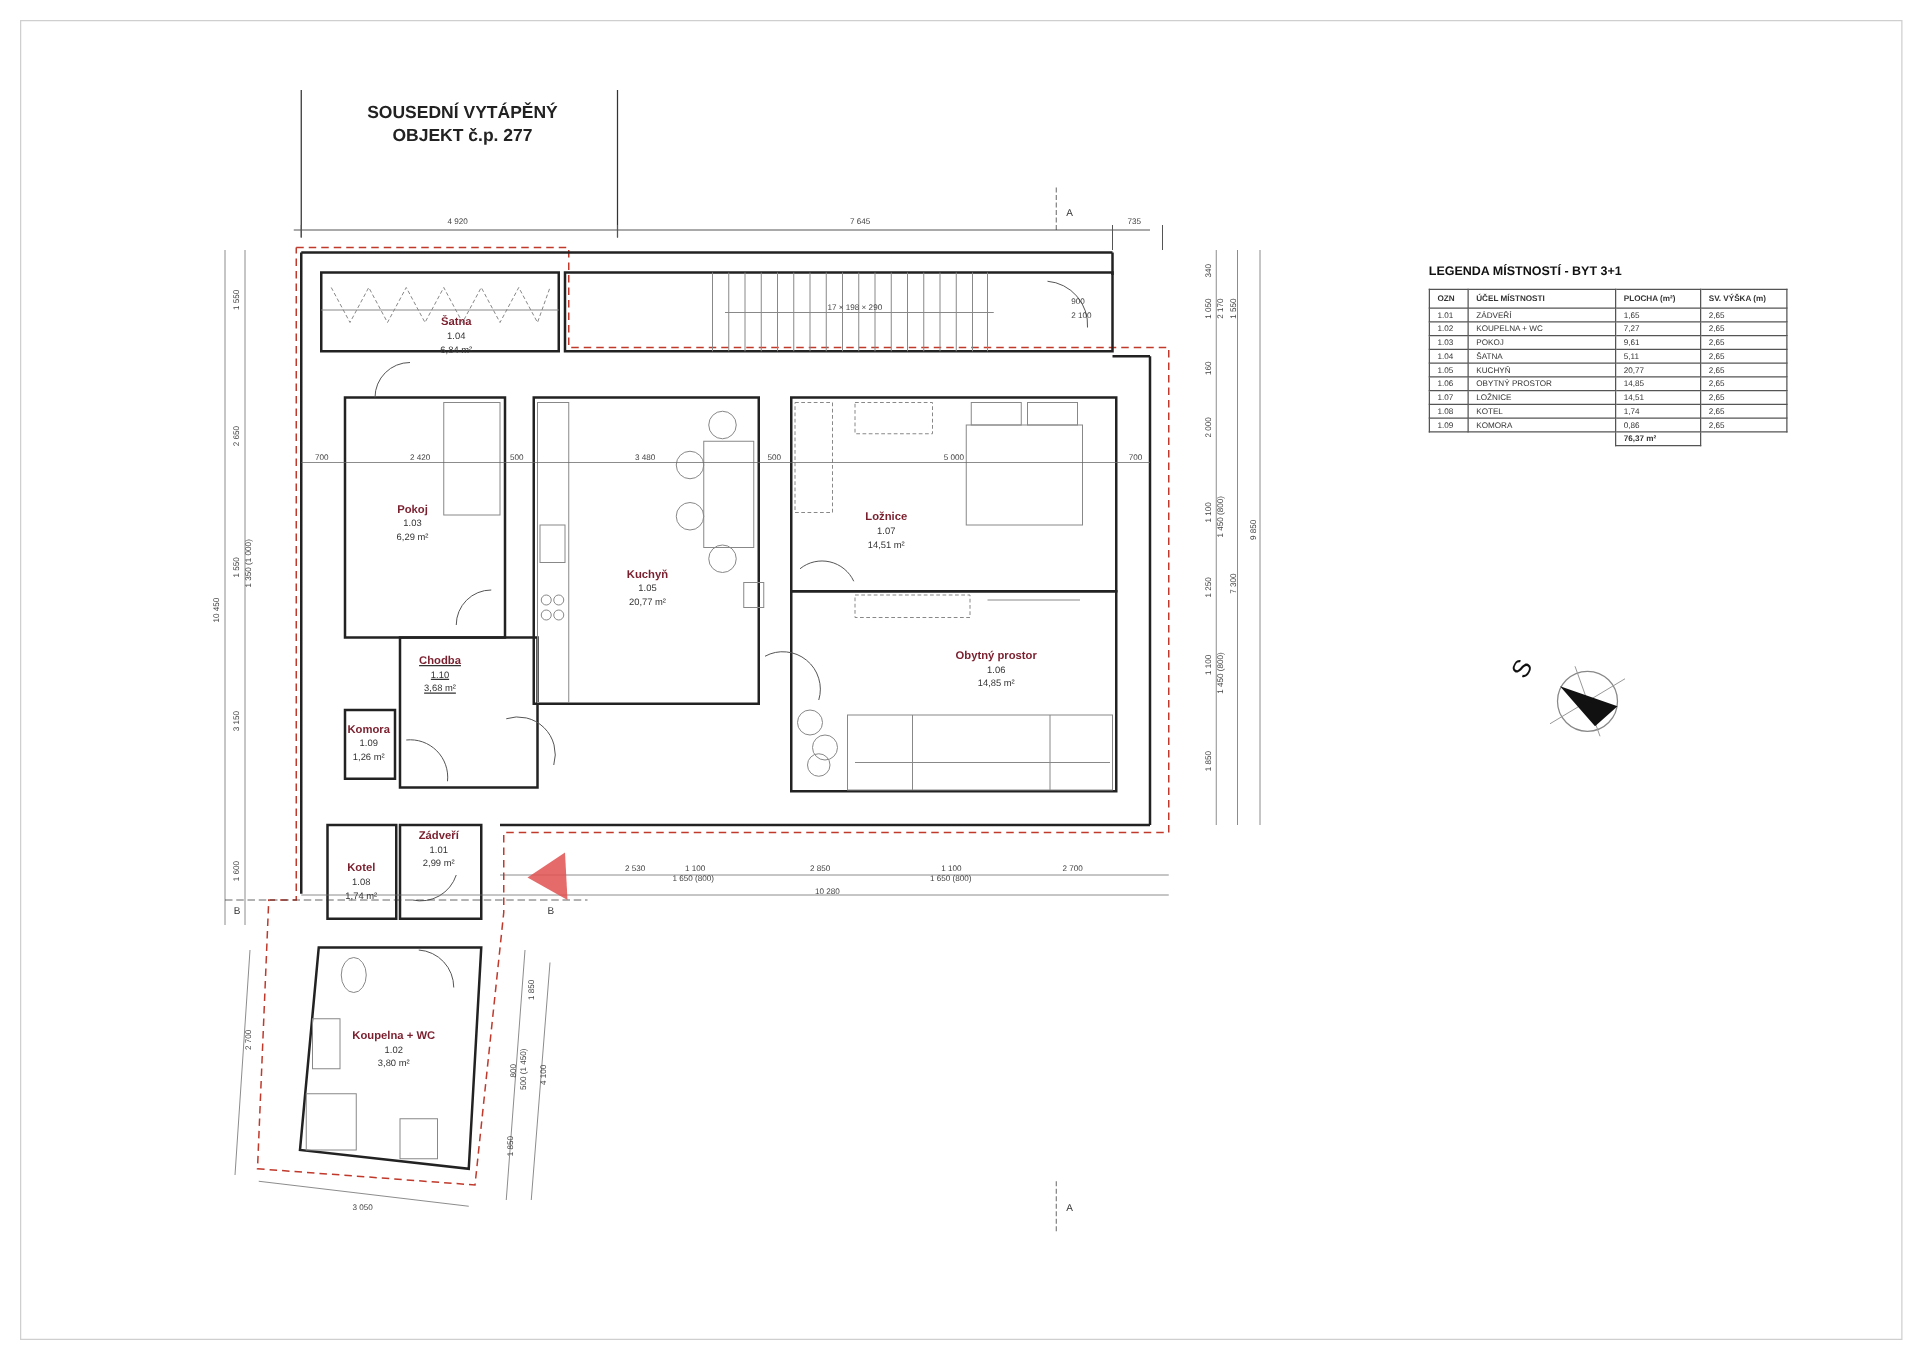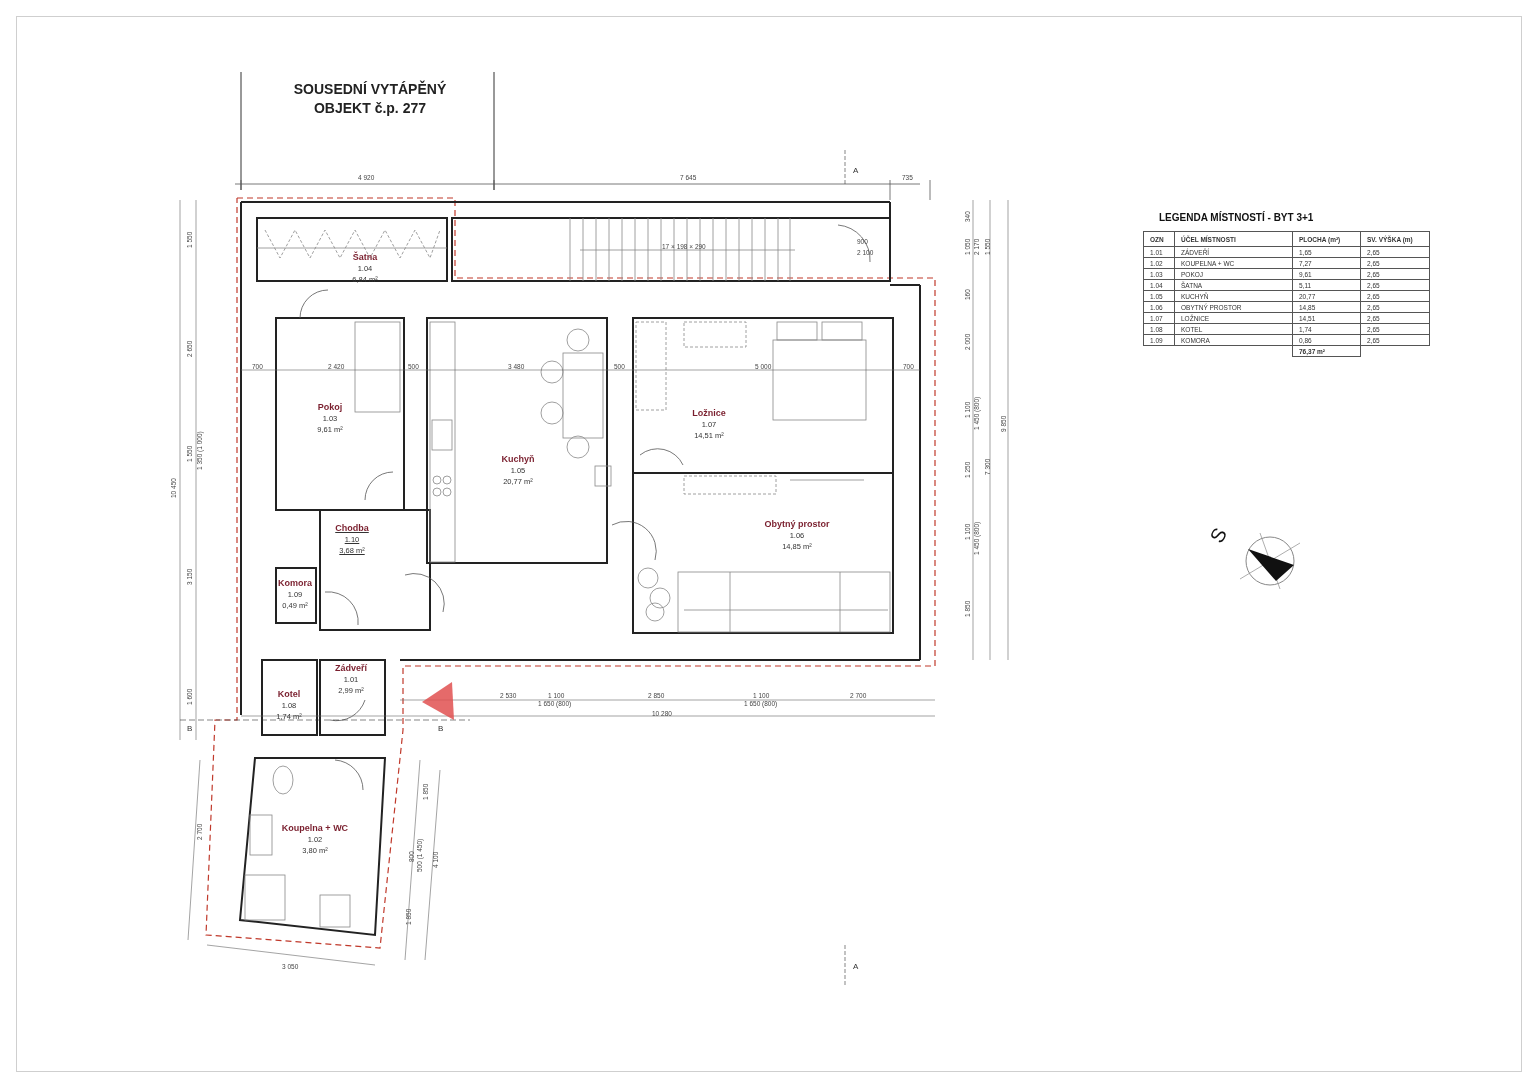--- a/index.html
+++ b/index.html
@@ -5,21 +5,21 @@
   html,body{margin:0;padding:0;background:#fff;}
   body{width:1536px;height:1086px;position:relative;overflow:hidden;font-family:"Liberation Sans",sans-serif;}
   .sheet{position:absolute;left:16px;top:16px;width:1506px;height:1056px;border:1px solid #cfcfcf;box-sizing:border-box;}
   svg{position:absolute;left:0;top:0;}
   .neighbor-title{position:absolute;left:270px;top:80px;width:200px;text-align:center;font-weight:bold;font-size:14px;line-height:19px;color:#222;}
   .room-label{position:absolute;text-align:center;font-size:7.5px;color:#333;line-height:11px;transform:translateX(-50%);white-space:nowrap;}
   .room-label .rn{font-weight:bold;font-size:9px;color:#7a1f2e;}
   .dim{position:absolute;font-size:6.5px;color:#444;white-space:nowrap;}
   .dimv{position:absolute;font-size:6.5px;color:#444;white-space:nowrap;transform:rotate(-90deg);transform-origin:left top;}
   .legend{position:absolute;left:1143px;top:212px;}
-  .legend-title{font-weight:bold;font-size:10px;color:#111;margin-left:16px;margin-bottom:8px;}
+  .legend-title{font-weight:bold;font-size:10px;color:#111;margin-left:0;margin-bottom:8px;}
   table.lt{border-collapse:collapse;font-size:6.5px;color:#333;}
   table.lt td,table.lt th{border:1px solid #555;padding:1px 6px;text-align:left;height:8px;}
   table.lt th{font-weight:bold;height:12px;}
   .c1{width:18px}.c2{width:105px}.c3{width:55px}.c4{width:56px}
   .total-cell{border:1px solid #555;border-top:none;font-weight:bold;}
   .compass-s{position:absolute;left:1212px;top:524px;font-size:20px;color:#111;transform:rotate(-60deg);}
   .sec{position:absolute;font-size:8px;color:#333;}
 </style>
 </head>
 <body>
@@ -183,21 +183,21 @@
 </div>
 
 <div class="room-label" style="left:365px;top:252px;">
   <div class="rn">Šatna</div>
   <div>1.04</div>
   <div>6,84 m²</div>
 </div>
 <div class="room-label" style="left:330px;top:402px;">
   <div class="rn">Pokoj</div>
   <div>1.03</div>
-  <div>9,61 m²</div>
+  <div>6,29 m²</div>
 </div>
 <div class="room-label" style="left:518px;top:454px;">
   <div class="rn">Kuchyň</div>
   <div>1.05</div>
   <div>20,77 m²</div>
 </div>
 <div class="room-label" style="left:709px;top:408px;">
   <div class="rn">Ložnice</div>
   <div>1.07</div>
   <div>14,51 m²</div>
@@ -208,21 +208,21 @@
   <div>14,85 m²</div>
 </div>
 <div class="room-label" style="left:352px;top:523px;text-decoration:underline;">
   <div class="rn">Chodba</div>
   <div>1.10</div>
   <div>3,68 m²</div>
 </div>
 <div class="room-label" style="left:295px;top:578px;">
   <div class="rn">Komora</div>
   <div>1.09</div>
-  <div>0,49 m²</div>
+  <div>1,26 m²</div>
 </div>
 <div class="room-label" style="left:351px;top:663px;">
   <div class="rn">Zádveří</div>
   <div>1.01</div>
   <div>2,99 m²</div>
 </div>
 <div class="room-label" style="left:289px;top:689px;">
   <div class="rn">Kotel</div>
   <div>1.08</div>
   <div>1,74 m²</div>

